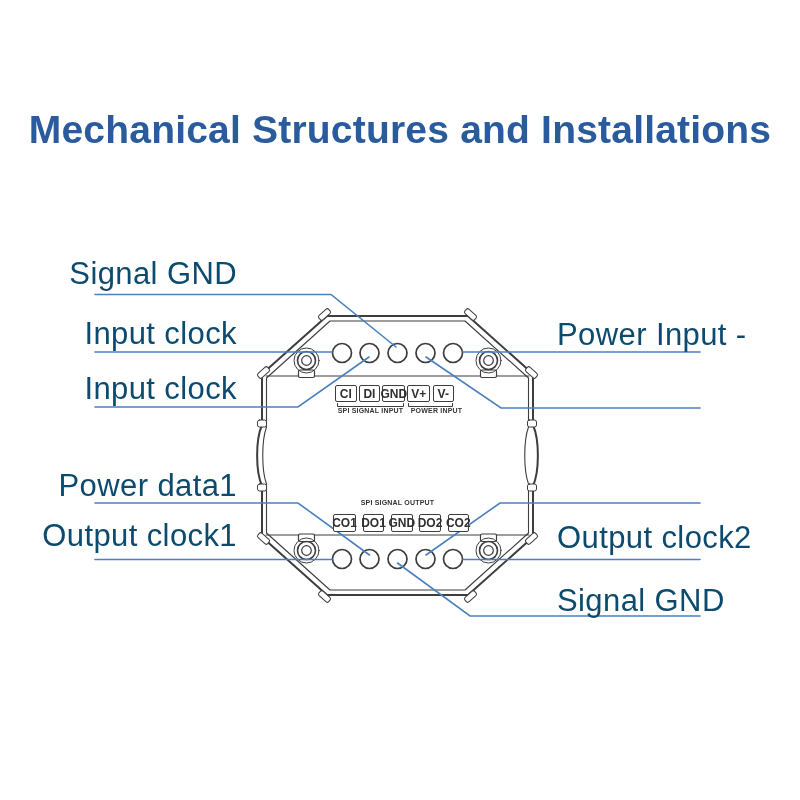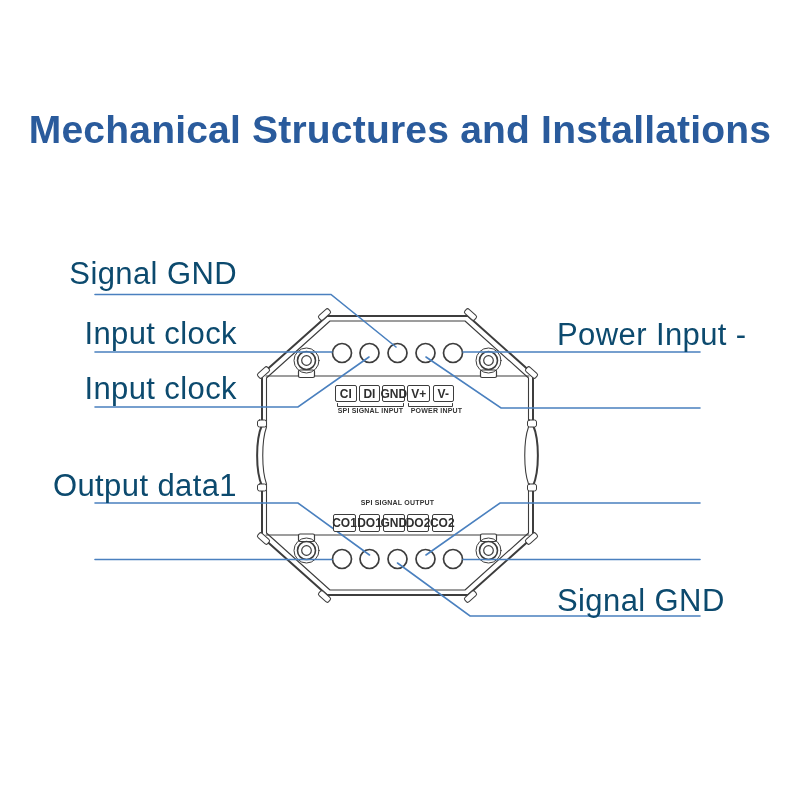--- a/index.html
+++ b/index.html
@@ -7,21 +7,21 @@
          font-family:"Liberation Sans",sans-serif;}
   .title{position:absolute;top:108px;left:0;width:800px;text-align:center;
          font-size:39px;font-weight:bold;color:#2a5b9c;letter-spacing:0.2px;}
   svg{position:absolute;top:0;left:0;}
   .co{position:absolute;font-size:31px;line-height:1.15;color:#0c4a6e;letter-spacing:0.4px;
       white-space:nowrap;}
   .co.l{right:563px;text-align:right;}
   .co.r{left:557px;text-align:left;}
   .trow{position:absolute;display:flex;justify-content:space-between;}
   .trow.top{left:335px;top:385px;width:119px;height:17px;}
-  .trow.bot{left:333px;top:514px;width:120px;height:18px;}
+  .trow.bot{left:333px;top:514px;width:136px;height:18px;}
   .tbox{box-sizing:border-box;width:21.5px;border:1.2px solid #3d3d3d;border-radius:2px;
         background:#fff;display:flex;align-items:center;justify-content:center;
         font-size:12px;font-weight:bold;color:#2f2f2f;}
   .tbox.w{width:23px;}
   .glabel{position:absolute;width:101px;text-align:center;font-size:7px;font-weight:bold;
           color:#333;letter-spacing:0.2px;white-space:nowrap;}
   #g-spi-in{left:320px;top:407px;}
   #g-pow-in{left:386px;top:407px;}
   #g-spi-out{left:347px;top:499px;}
 </style>
@@ -109,23 +109,25 @@
       <path d="M95,559.5 H332"></path>
       <path d="M700,503 H500 L426,555"></path>
       <path d="M700,559.5 H463"></path>
       <path d="M700,616 H470 L397.5,563"></path>
     </g>
   </svg>
 
   <div class="co l" style="top:256px">Signal GND</div>
   <div class="co l" style="top:316px">Input clock</div>
   <div class="co l" style="top:371px">Input clock</div>
-  <div class="co l" style="top:468px">Output data1</div>
+  <div class="co l" style="top:468px">Power data1</div>
+  <div class="co l" style="top:518px">Output clock1</div>
 
   <div class="co r" style="top:317px">Power Input -</div>
+  <div class="co r" style="top:520px">Output clock2</div>
   <div class="co r" style="top:583px">Signal GND</div>
 
   <div class="trow top">
     <div class="tbox">CI</div>
     <div class="tbox">DI</div>
     <div class="tbox w">GND</div>
     <div class="tbox w">V+</div>
     <div class="tbox">V-</div>
   </div>
 

